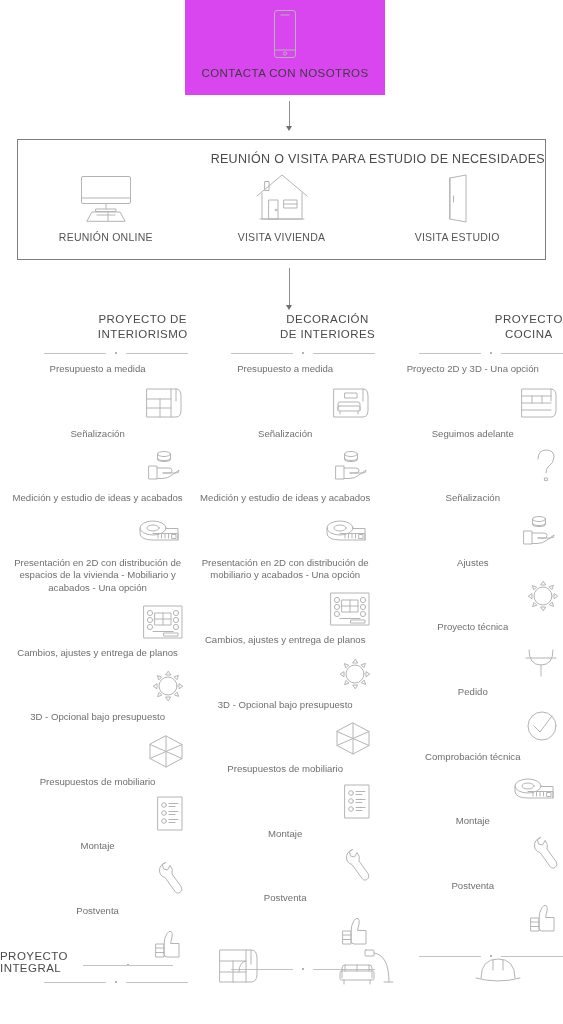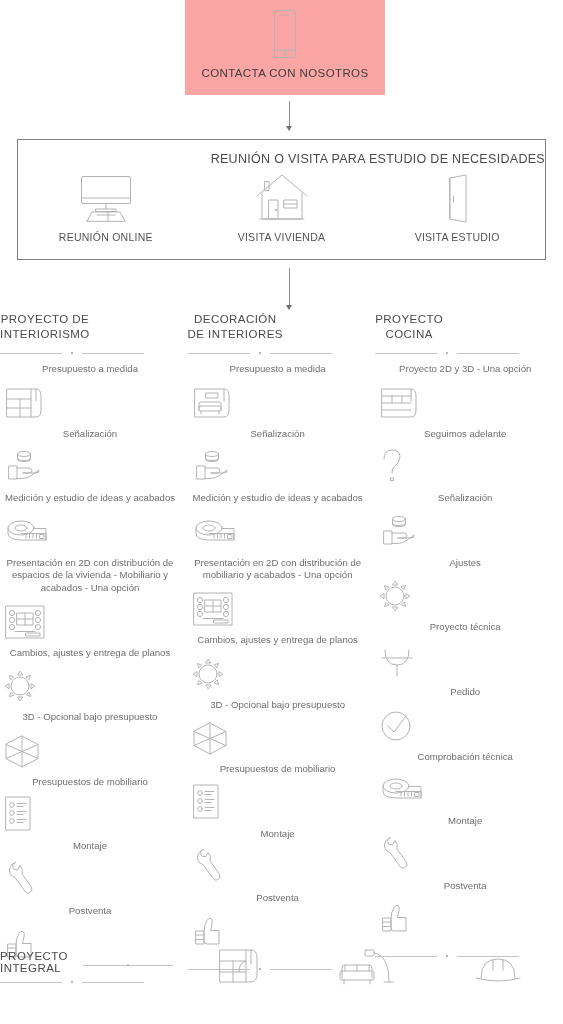--- a/index.html
+++ b/index.html
@@ -10,21 +10,21 @@
     color:#6b6b6b;
     position:relative;
     overflow:hidden;
     -webkit-font-smoothing:antialiased;
   }
   .page{position:relative;width:563px;height:1024px;}
 
   
   .contact-box{
     position:absolute;left:185px;top:0;width:200px;height:95px;
-    background:#fca5a5;
+    background:#d946ef;
     display:flex;flex-direction:column;align-items:center;justify-content:flex-start;
     padding-top:6px;box-sizing:border-box;
   }
   .contact-title{
     margin-top:4px;
     font-size:11.5px;letter-spacing:.4px;line-height:14px;
     color:#3d3d3d;text-align:center;
   }
 
   
@@ -52,21 +52,21 @@
     display:flex;margin-top:6px;
   }
   .meeting-col{flex:1;display:flex;flex-direction:column;align-items:center;}
   .meeting-icon{height:52px;display:flex;align-items:flex-end;justify-content:center;}
   .meeting-label{
     margin-top:7px;font-size:10.5px;letter-spacing:.25px;color:#545454;text-align:right;
   }
 
   
   .columns{position:absolute;left:0;top:312px;width:563px;display:flex;}
-  .col{width:187.6px;display:flex;flex-direction:column;align-items:flex-start;}
+  .col{width:187.6px;display:flex;flex-direction:column;align-items:flex-end;}
   .col-title{
     font-size:11.5px;line-height:15px;letter-spacing:.45px;
     color:#4a4a4a;text-align:center;white-space:pre-line;
   }
   .divider{
     position:relative;width:144px;height:9px;margin-top:7px;
   }
   .divider .dline{
     position:absolute;top:4px;height:1px;background:#c3c3c3;width:62px;
   }

